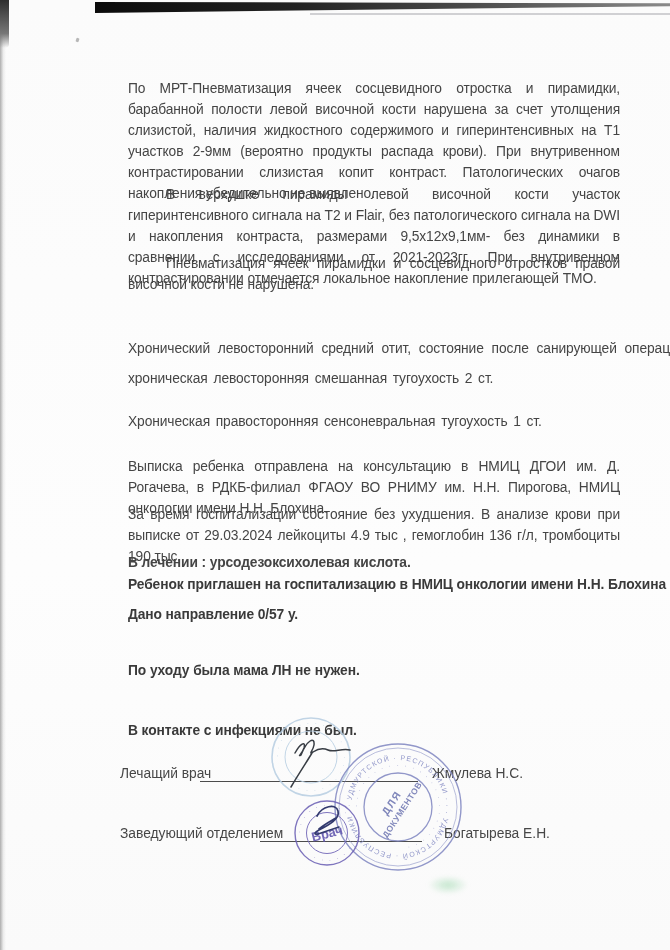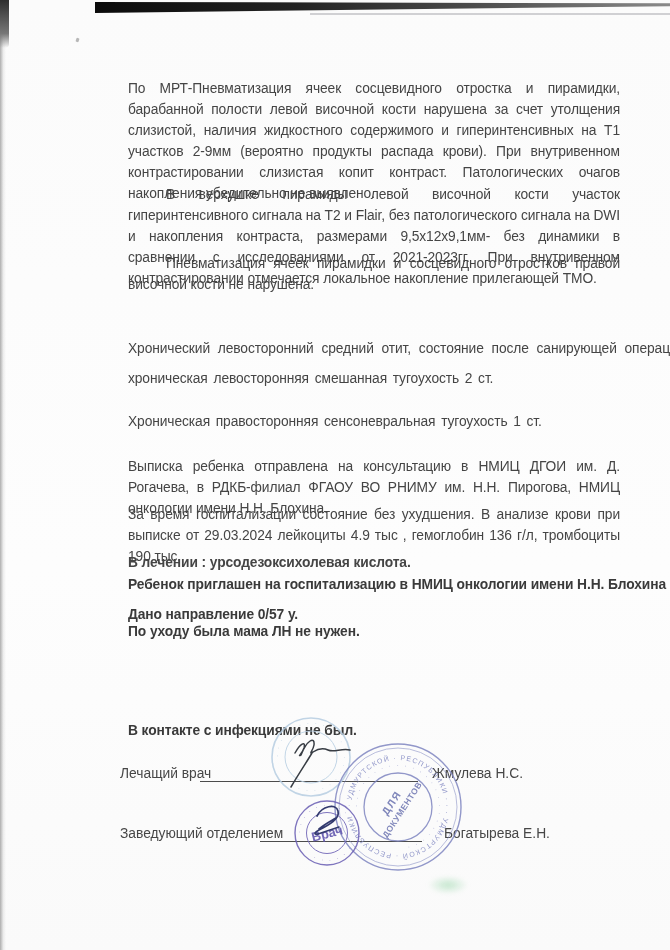--- a/index.html
+++ b/index.html
@@ -32,21 +32,21 @@
   .b1{top:176px;}
   .b2{top:245px;}
   .b3{top:330px;word-spacing:4px;}
   .b4{top:360px;word-spacing:2px;}
   .b5{top:403px;word-spacing:2px;}
   .b6{top:448px;}
   .b7{top:496px;}
   .b8{top:544px;font-weight:bold;}
   .b9{top:566px;}
   .b10{top:596px;}
-  .b11{top:613px;}
+  .b11{top:652px;}
   .b12{top:712px;}
   
   .sig-label{position:absolute;font-size:13.8px;color:#474747;white-space:nowrap;}
   .sig-name{position:absolute;font-size:13.8px;color:#474747;white-space:nowrap;}
   .sig-line{position:absolute;height:1px;background:#4c4c4c;}
   .l1{left:120px;top:766px;}
   .n1{left:419px;top:766px;margin-left:13px;}
   .line1{left:200px;top:781px;width:218px;}
   .l2{left:120px;top:826px;}
   .n2{left:444px;top:826px;}

